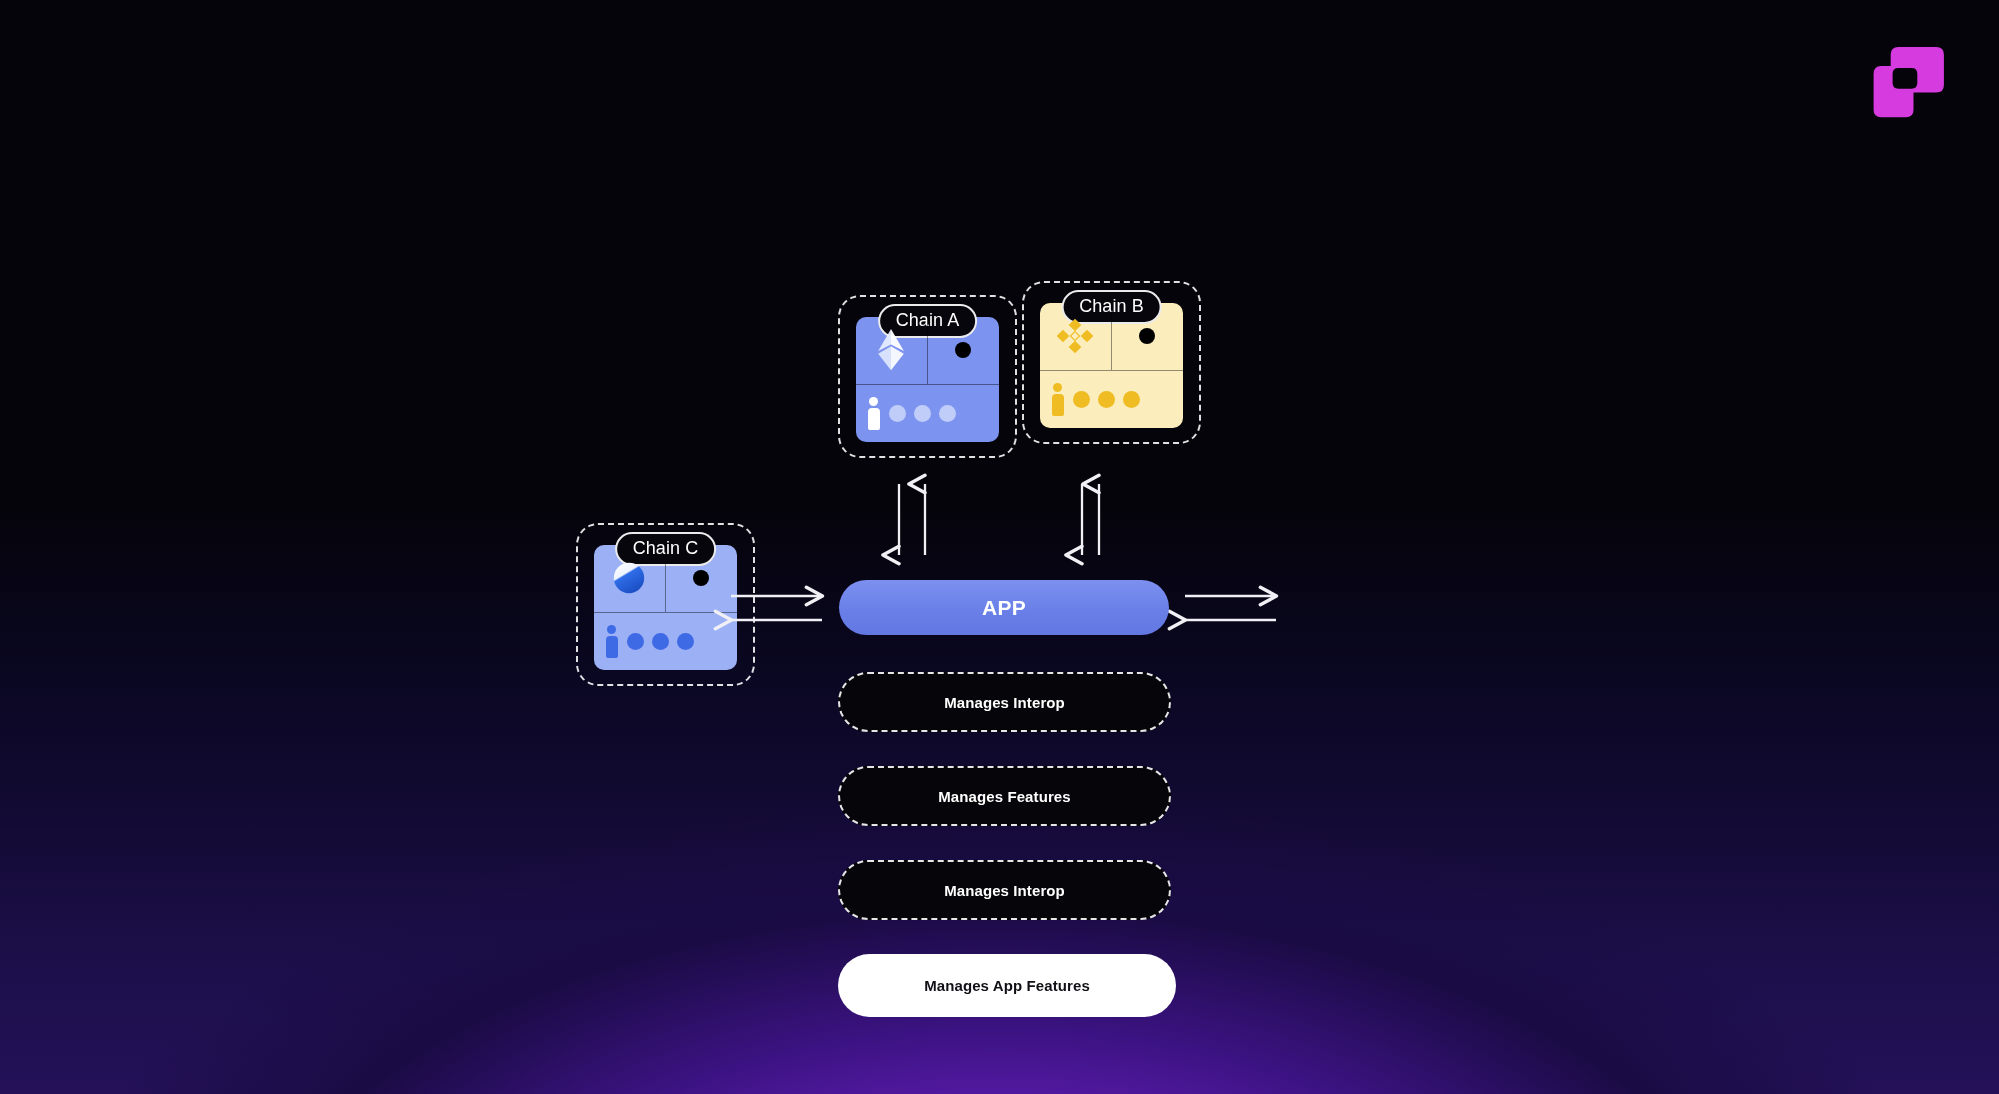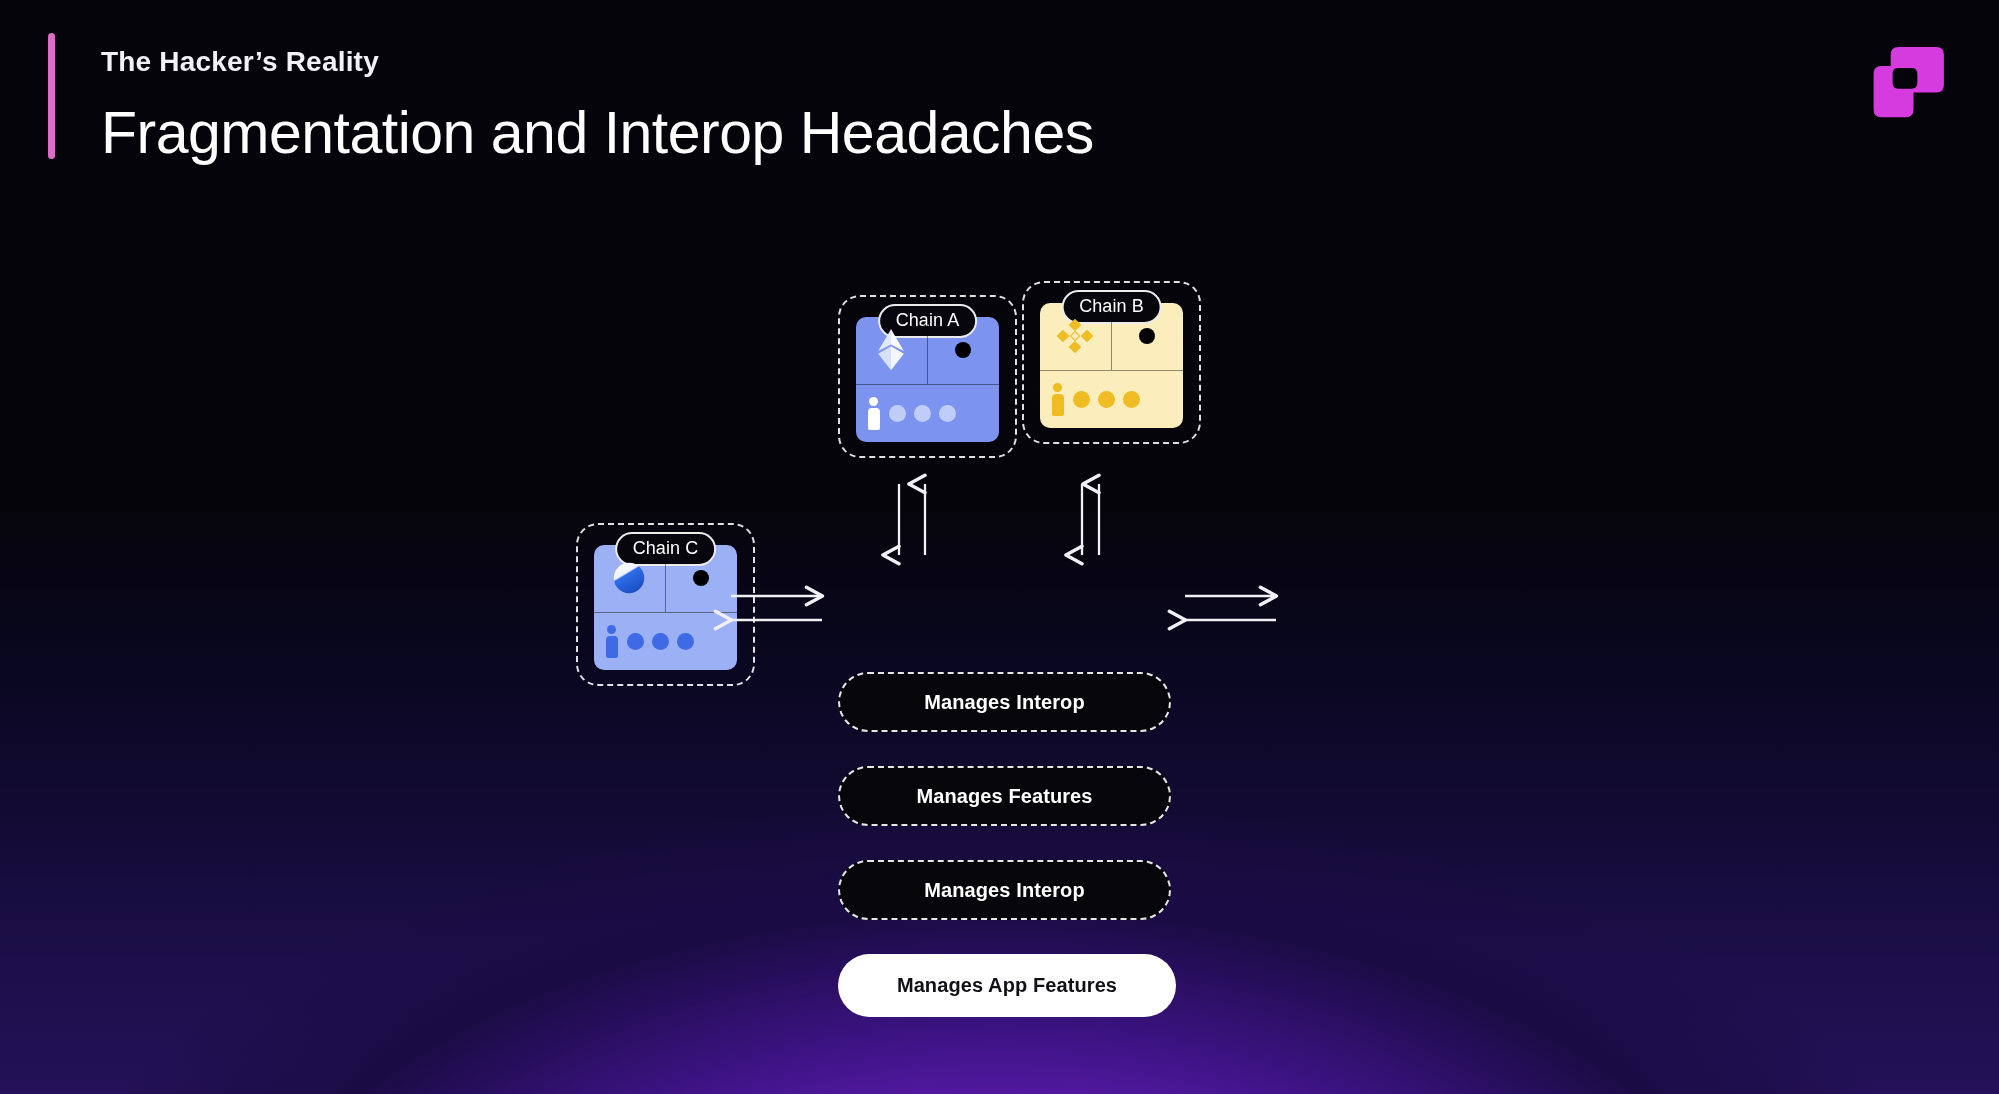--- a/index.html
+++ b/index.html
@@ -86,41 +86,34 @@
   }
 
   
   .manage-pill {
     position:absolute;
     width:333px; height:60px;
     border-radius:999px;
     background:#060509;
     border:2.5px dashed rgba(255,255,255,0.9);
     display:flex; align-items:center; justify-content:center;
-    color:#ffffff; font-size:20px; font-weight:700; letter-spacing:0.1px;
+    color:#ffffff; font-size:15px; font-weight:700; letter-spacing:0.1px;
   }
   .manage-pill.solid {
     background:#ffffff; border:none; color:#111016; font-weight:700;
   }
 
   
   .arrows { position:absolute; left:0; top:0; width:1999px; height:1094px; pointer-events:none; }
 </style>
 </head>
 <body>
 
 <div id="slide">
 
-  <div class="header">
-    <div class="accent-bar"></div>
-    <div class="header-text">
-      <div class="eyebrow">The Hacker’s Reality</div>
-      <div class="headline">Fragmentation and Interop Headaches</div>
-    </div>
-  </div>
 
   <div class="logo">
     <svg viewBox="0 0 100 100" width="98" height="95" aria-hidden="true">
       <path d="M36 28 Q36 20 44 20 L84 20 Q92 20 92 28 L92 60 Q92 68 84 68 L60 68 L60 86 Q60 94 52 94 L26 94 Q18 94 18 86 L18 48 Q18 40 26 40 L36 40 Z
                M44 42 Q38 42 38 48 L38 58 Q38 64 44 64 L58 64 Q64 64 64 58 L64 48 Q64 42 58 42 Z" fill="#d63be0" fill-rule="evenodd"></path>
     </svg>
   </div>
 
   <div class="chain" style="left:838px; top:295px;">
     <div class="chain-label">Chain A</div>
@@ -234,19 +227,20 @@
       <line x1="1099" y1="555" x2="1099" y2="484" marker-end="url(#arwU)"></line>
 
       <line x1="731" y1="596" x2="822" y2="596" marker-end="url(#arwR)"></line>
       <line x1="822" y1="620" x2="731" y2="620" marker-end="url(#arwL)"></line>
 
       <line x1="1185" y1="596" x2="1276" y2="596" marker-end="url(#arwR)"></line>
       <line x1="1276" y1="620" x2="1185" y2="620" marker-end="url(#arwL)"></line>
     </g>
   </svg>
 
+  <div class="app-pill" style="left:839px; top:580px;">APP</div>
 
   <div class="manage-pill" style="left:838px; top:672px;">Manages Interop</div>
   <div class="manage-pill" style="left:838px; top:766px;">Manages Features</div>
   <div class="manage-pill" style="left:838px; top:860px;">Manages Interop</div>
   <div class="manage-pill solid" style="left:838px; top:954px; width:338px; height:63px;">Manages App Features</div>
 
 </div>
 
 </body></html>

